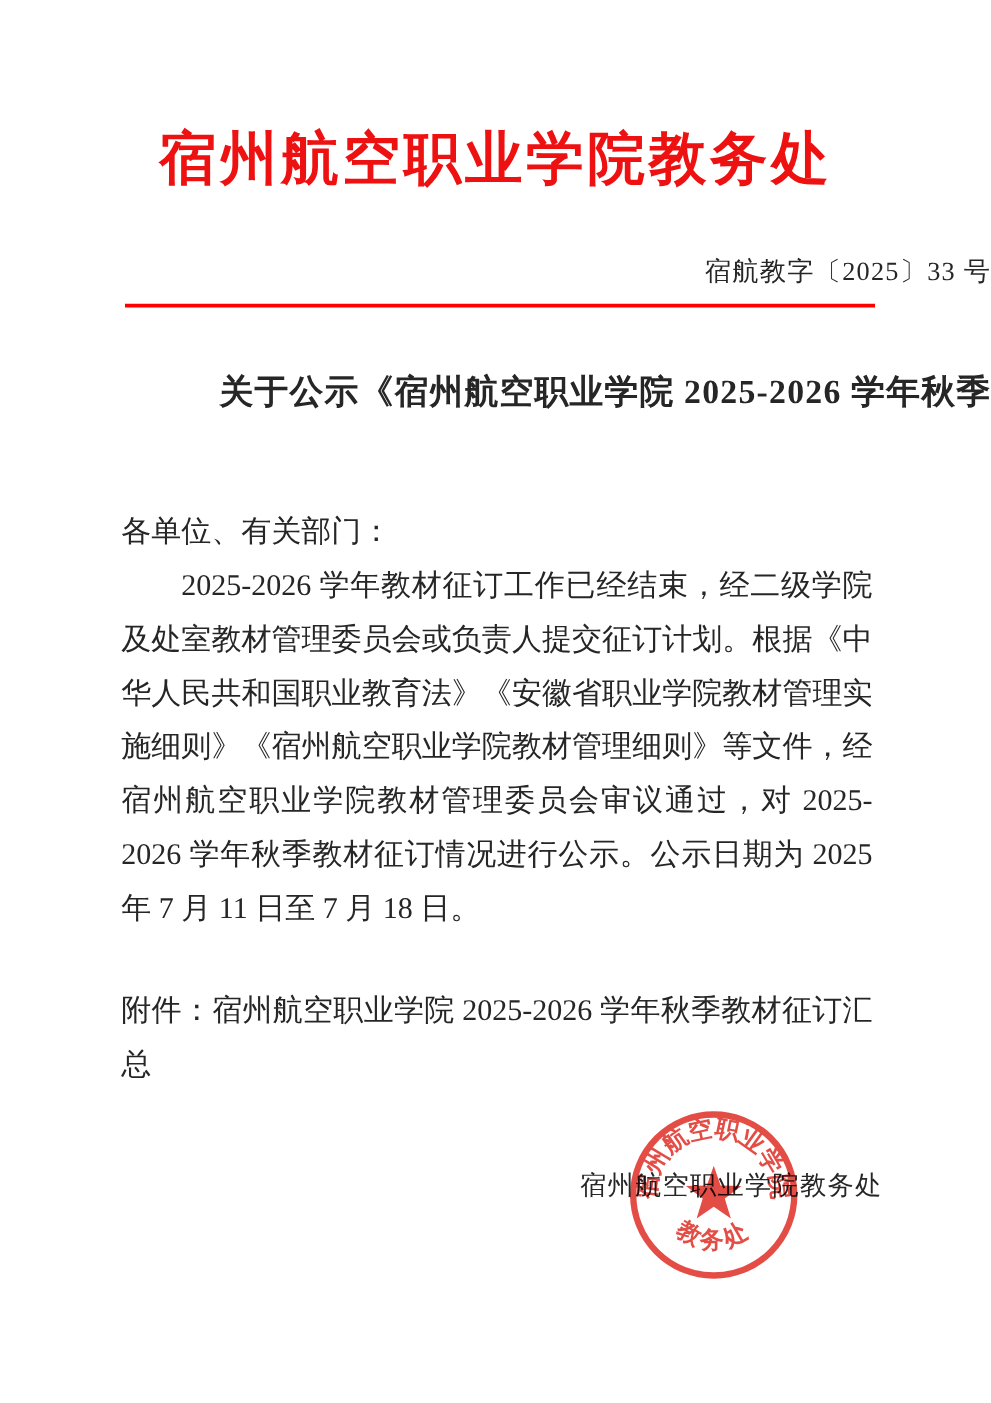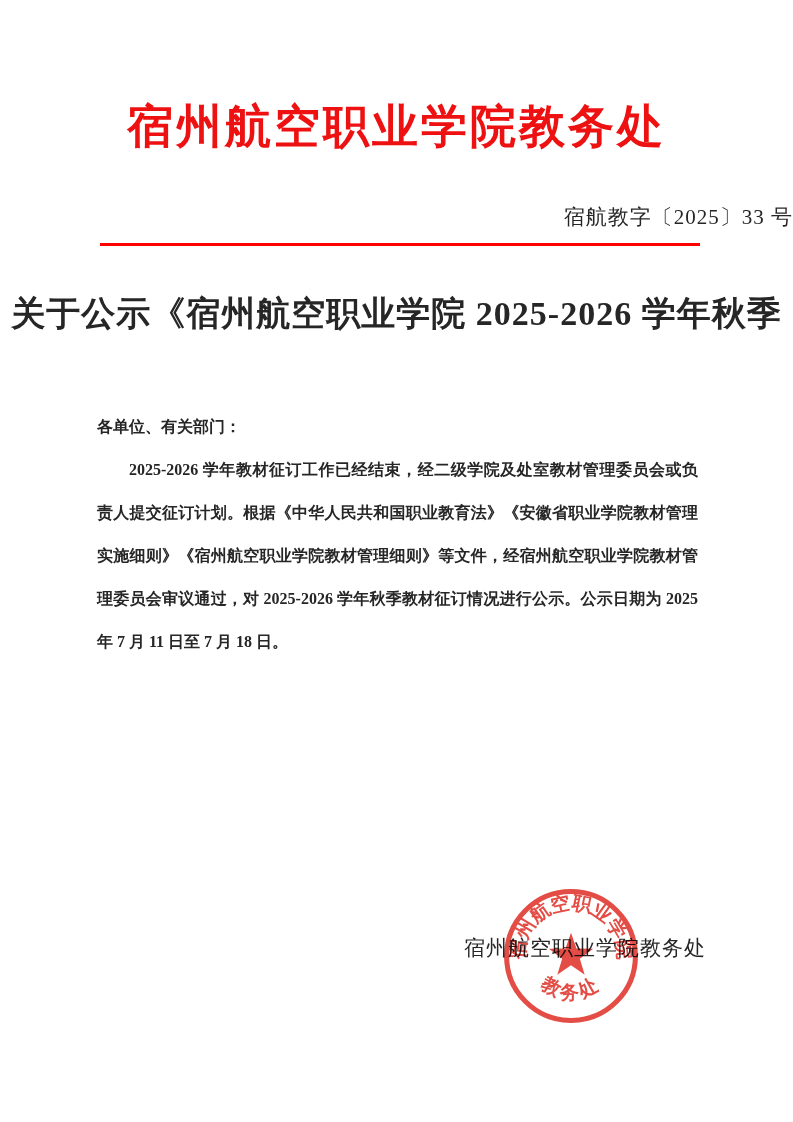--- a/index.html
+++ b/index.html
@@ -36,31 +36,30 @@
     text-align:right;
     font-size:21px;
     letter-spacing:1px;
   }
   .red-line{
     position:absolute;top:243px;left:100px;width:600px;height:3px;
     background:var(--line_red);
   }
   .notice-title{
     position:absolute;top:290px;left:0;width:100%;
-    text-align:center;
-    font-size:34px;font-weight:bold;
+    text-align:right;
+    font-size:27px;font-weight:bold;
     line-height:47px;
     letter-spacing:1px;
   }
   .body-text{
     position:absolute;left:97px;width:601px;
-    font-size:16px;
+    font-size:24px;
     line-height:43px;
     text-align:justify;
-    font-weight:bold;
   }
   .salutation{top:405px;}
   .body-para{top:448px;text-indent:2em;margin:0;}
   .closing{top:705px;text-indent:2em;}
   .attachment{top:788px;}
   .signature-block{
     position:absolute;top:926px;left:460px;width:250px;
     text-align:center;
     font-size:21px;
     line-height:45px;
@@ -93,20 +92,21 @@
 
   <div class="notice-title">
     <div>关于公示《宿州航空职业学院 2025-2026 学年秋季</div>
   </div>
 
   <div class="body-text salutation">各单位、有关部门：</div>
 
   <p class="body-text body-para">2025-2026 学年教材征订工作已经结束，经二级学院及处室教材管理委员会或负责人提交征订计划。根据《中华人民共和国职业教育法》《安徽省职业学院教材管理实施细则》《宿州航空职业学院教材管理细则》等文件，经宿州航空职业学院教材管理委员会审议通过，对 2025-2026 学年秋季教材征订情况进行公示。公示日期为 2025 年 7 月 11 日至 7 月 18 日。</p>
 
 
+  <div class="body-text attachment">附件：宿州航空职业学院 2025-2026 学年秋季教材征订汇总</div>
 
   <div class="signature-block">
     <div>宿州航空职业学院教务处</div>
   </div>
 
   <svg class="seal" viewBox="0 0 138 138" xmlns="http://www.w3.org/2000/svg">
     <circle cx="69" cy="69" r="63.5" fill="none" stroke="var(--seal_red)" stroke-width="5"></circle>
     <polygon fill="var(--seal_red)" points="69,46 74.4,61.6 90.9,61.9 77.7,71.8 82.5,87.6 69,78.2 55.5,87.6 60.3,71.8 47.1,61.9 63.6,61.6"></polygon>
     <path id="sealTopArc" d="M 25.8 84.7 A 46 46 0 1 1 112.2 84.7" fill="none"></path>
     <path id="sealBottomArc" d="M 42 101.2 A 42 42 0 0 0 96 101.2" fill="none"></path>

